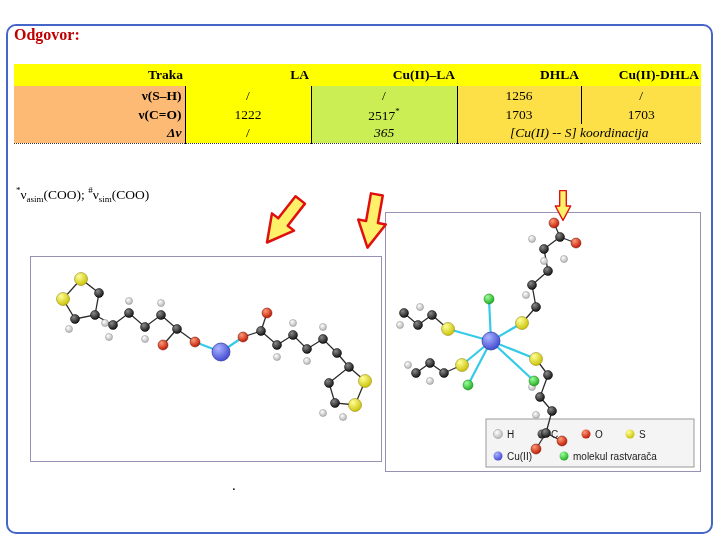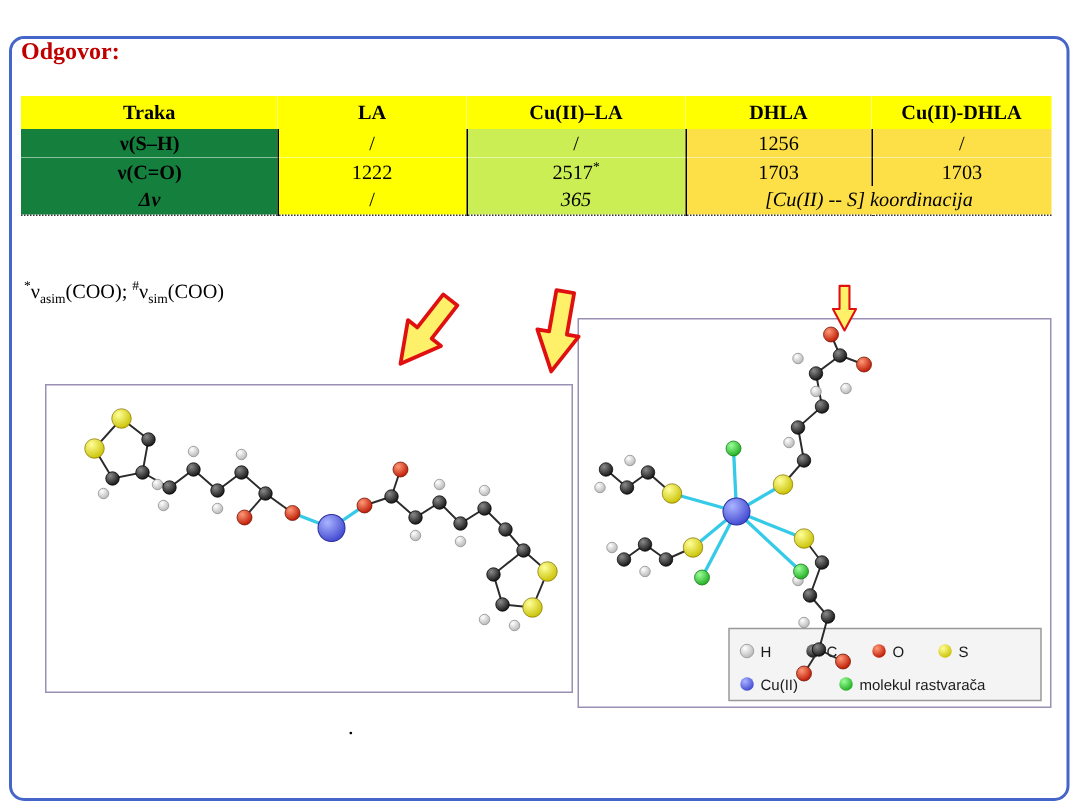--- a/index.html
+++ b/index.html
@@ -22,27 +22,27 @@
     font-size: 16px; font-weight: bold; color: #C00000;
     background: #fff; padding-right: 6px;
   }
   .spec-table {
     position: absolute; left: 14px; top: 64px; width: 687px;
     border-collapse: collapse; table-layout: fixed;
     font-size: 13.5px; color: #000;
   }
   .spec-table th {
     background: #FFFF00; font-weight: bold; height: 22px;
-    padding: 0 2px; text-align: center; overflow: hidden; white-space: nowrap;
+    padding: 0 2px; text-align: right; overflow: hidden; white-space: nowrap;
   }
   .spec-table td {
     height: 19px; padding: 0 3px; text-align: center;
     overflow: hidden; white-space: nowrap;
   }
-  td.label { text-align: center; padding-left: 4px; background: #15803d; font-weight: bold; }
+  td.label { text-align: right; padding-left: 4px; background: #fdba74; font-weight: bold; }
   td.label.nobold { font-weight: normal; }
   .bg-yellow { background: #FFFF00; }
   .bg-lime   { background: #CCEE55; }
   .bg-green  { background: #fde047; }
   .vline { border-left: 1px solid #000; }
   tr.dashed td { border-bottom: 1px dashed #333; }
   tr.dotted td { border-bottom: 1px dotted #333; }
   .italic { font-style: italic; }
   .bolditalic { font-style: italic; font-weight: normal; }
   .spec-table sup { font-size: 9px; }

